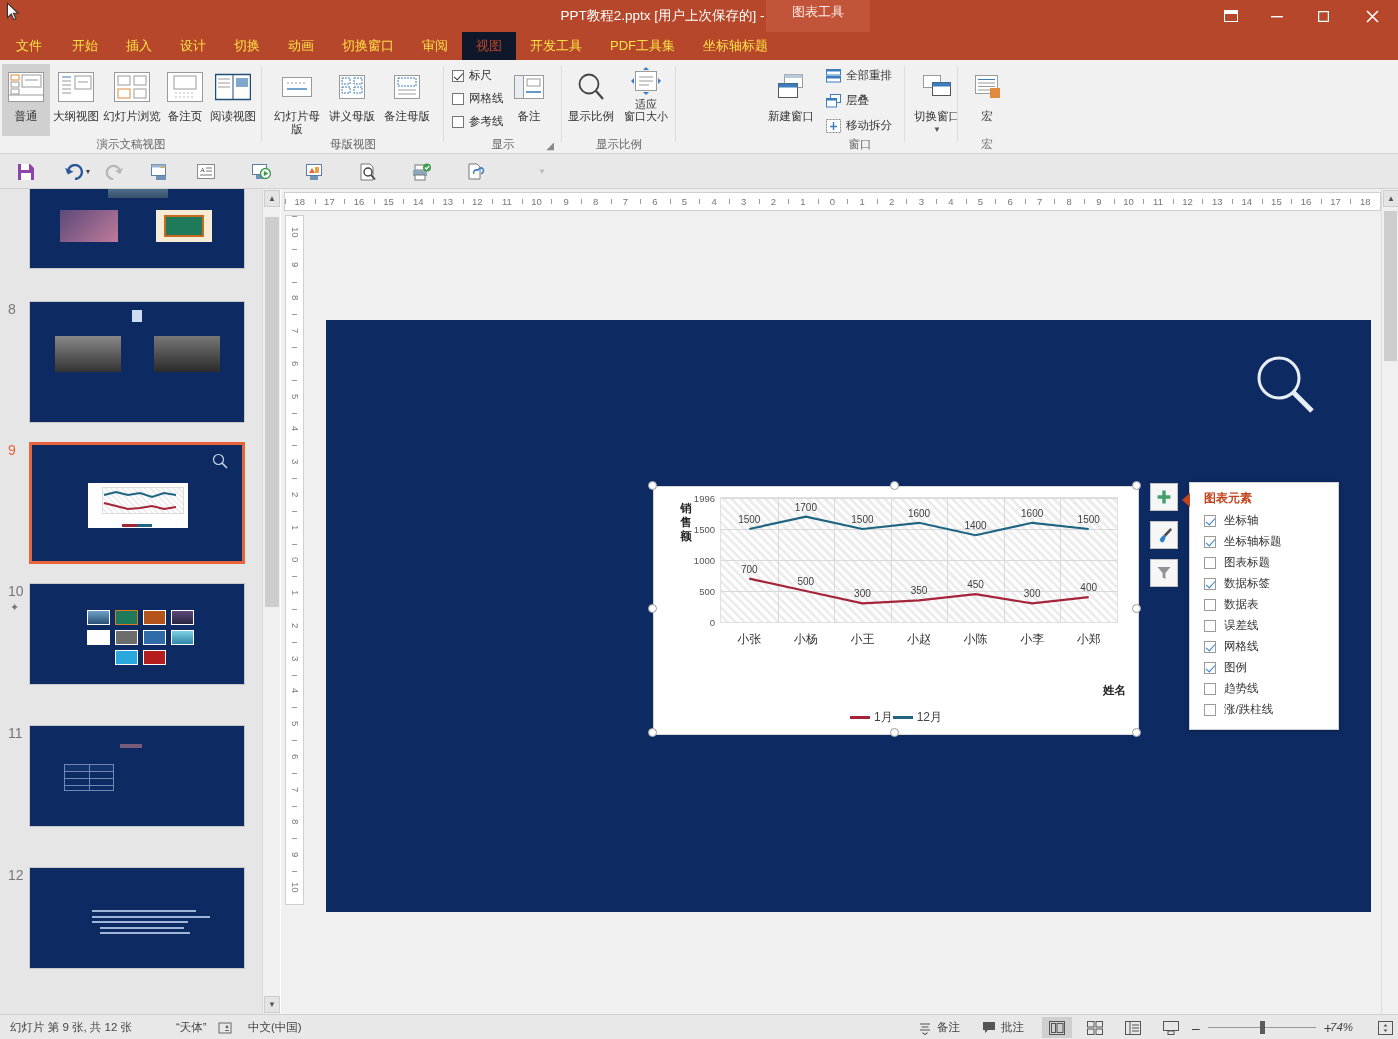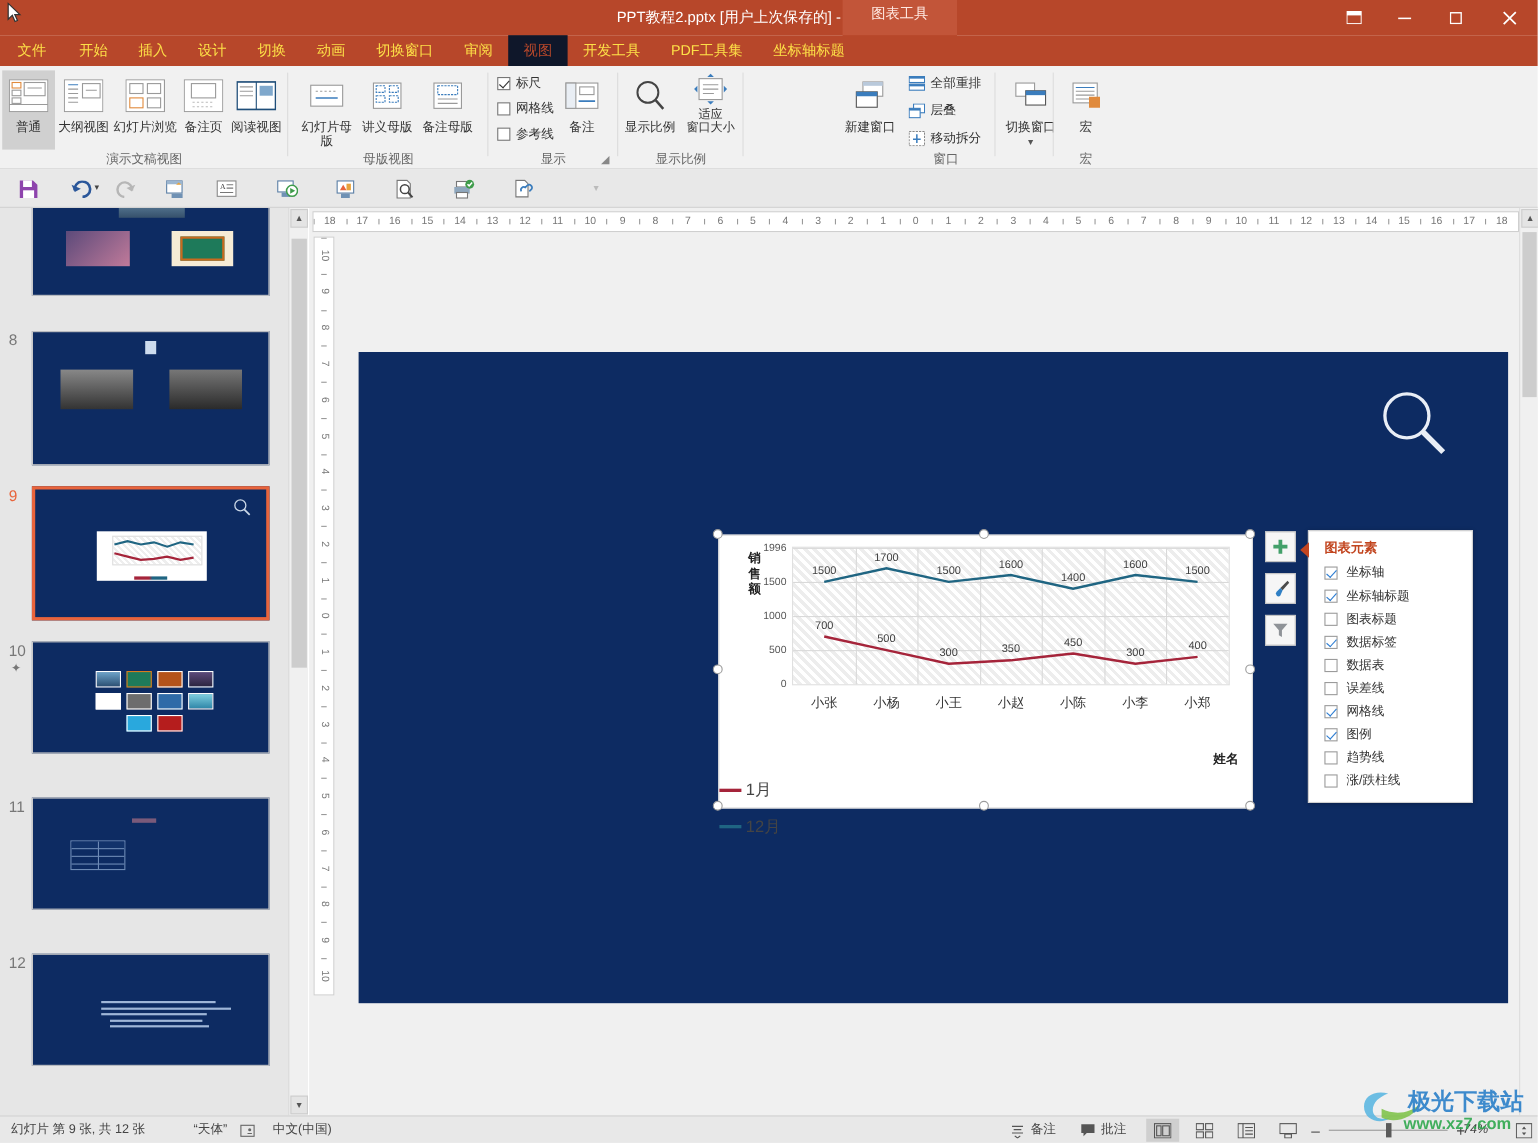--- a/index.html
+++ b/index.html
@@ -205,21 +205,21 @@
   }
   .axis-title-y {
     position: absolute; left: 24px; top: 14px; width: 16px;
     font-size: 11.5px; font-weight: bold; color: #222; line-height: 14px; text-align: center;
   }
   .axis-title-x {
     position: absolute; right: 12px; top: 196px; font-size: 11.5px; font-weight: bold; color: #222;
   }
   .legend {
     position: absolute; left: 0; top: 222px; width: 100%;
-    display: flex; justify-content: center; gap: 14px; font-size: 15px; color: #444; flex-direction: column;
+    display: flex; justify-content: center; font-size: 12px; color: #444;
   }
   .legend-item { display: flex; align-items: center; gap: 4px; }
   .legend-line { width: 20px; height: 2.6px; }
 
   .chart-side-btns { position: absolute; left: 1150px; top: 483px; }
   .cs-btn {
     width: 28px; height: 28px; background: #f6f6f6; border: 1px solid #c2c2c2;
     margin-bottom: 10px; display: flex; align-items: center; justify-content: center;
   }
 
@@ -1089,22 +1089,14 @@
     </div>
     <div class="sb-item" style="left:1330px;font-style:italic;">74%</div>
     <div class="viewbtn" style="left:1370px;">
       <svg width="15" height="14" viewBox="0 0 15 14">
           <rect x="0.5" y="0.5" width="14" height="13" fill="none" stroke="#555"></rect>
           <path d="M7.5 3 L5.5 5.5 h4 Z M7.5 11 L5.5 8.5 h4 Z" fill="#555"></path>
         </svg>
     </div>
   </div>
 
-  <div class="watermark" style="left:1236px; top:988px;">
-    <svg width="160" height="46" viewBox="0 0 160 46">
-      <path d="M4 18 C4 8 14 3 26 6 C18 9 12 14 12 21 C12 28 20 31 28 28 C20 35 4 31 4 18 Z" fill="#55b4e0" opacity="0.85"></path>
-      <path d="M20 28 C32 34 50 28 54 16 C46 24 32 26 20 20 Z" fill="#7ac143" opacity="0.85"></path>
-      <text x="44" y="20" font-size="21" font-weight="bold" fill="#2a7fc9" font-family="sans-serif" opacity="0.9">极光下载站</text>
-      <text x="40" y="38" font-size="15" font-weight="bold" fill="#2fa84f" font-family="sans-serif" opacity="0.9">www.xz7.com</text>
-    </svg>
-  </div>
 
 </div>
 
 </body></html>

